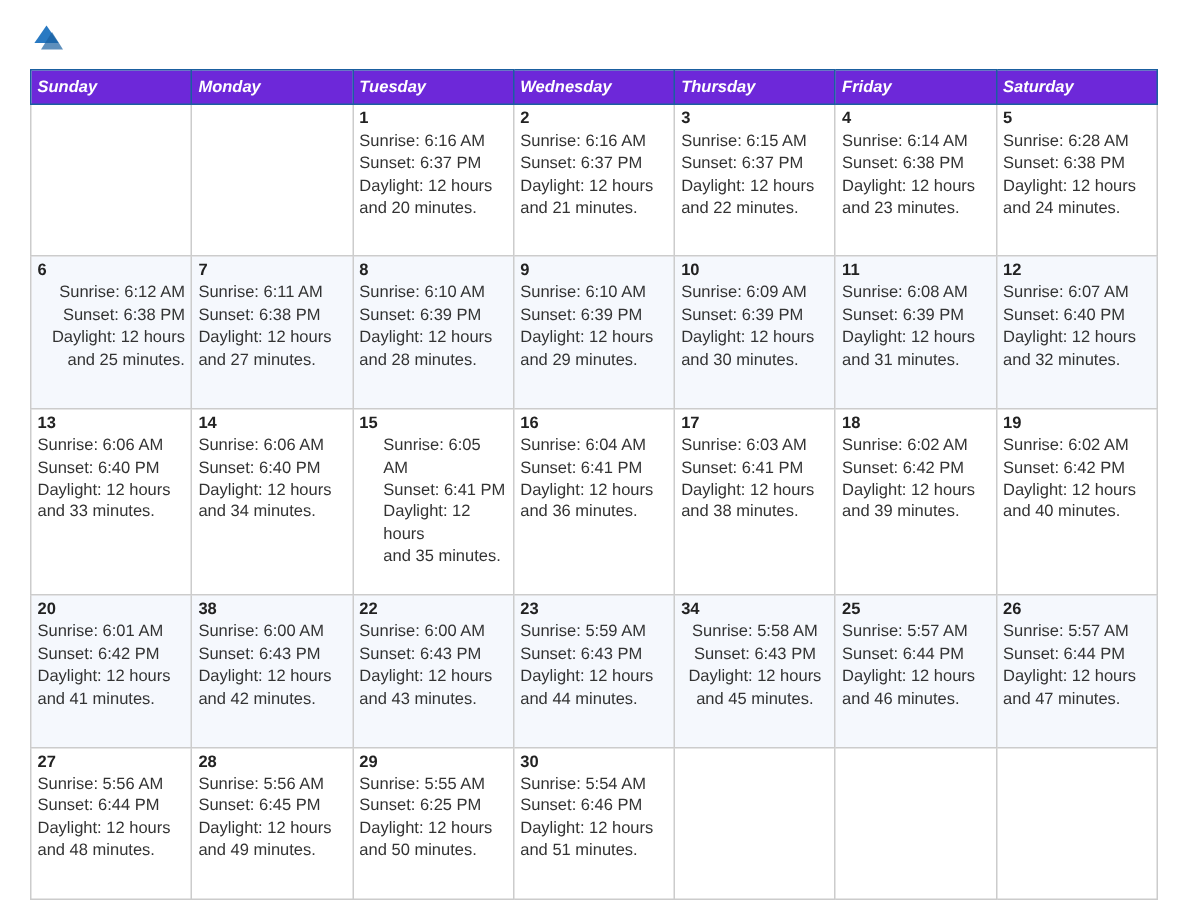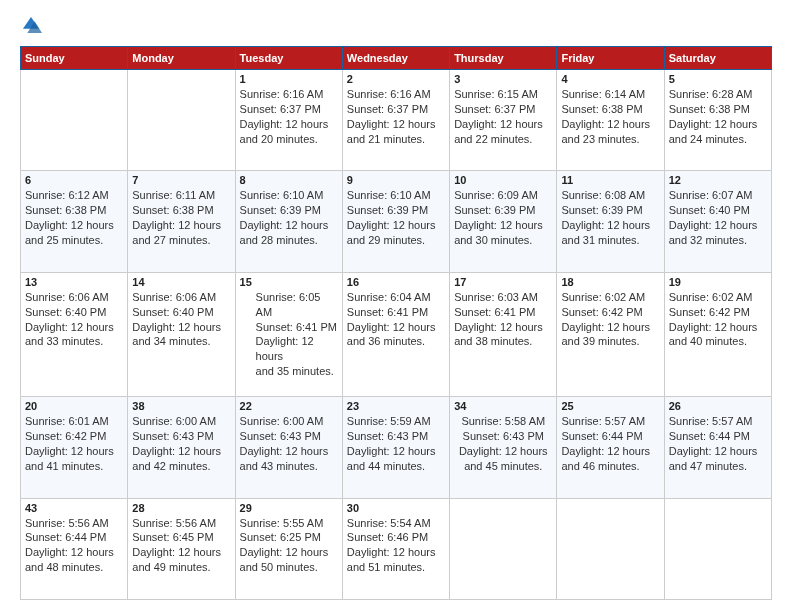--- a/index.html
+++ b/index.html
@@ -89,21 +89,21 @@
     .day-info {
       font-size: 11px;
       color: #333;
       line-height: 1.35;
     }
     .empty-cell {
       background: #f9f9f9;
     }
     tr:nth-child(even) td { background: #f5f8fd; }
     tr:nth-child(odd) td { background: #fff; }
-    .calendar thead tr th { background: #b91c1c; }
+    .calendar thead tr th { background: #6d28d9; font-style: italic; }
   </style>
 </head>
 <body>
 
 <div class="page">
   <div class="header">
     <div class="logo">
       <svg class="logo-icon" viewBox="0 0 30 30">
         <polygon points="15,4 26,20 4,20" fill="#2979c2"></polygon>
         <polygon points="20,10 30,26 10,26" fill="#1a5fa0" opacity="0.7"></polygon>
@@ -170,21 +170,21 @@
             <span class="day-num">5</span>
             <div class="day-info" style="white-space: pre-line;">Sunrise: 6:28 AM
 Sunset: 6:38 PM
 Daylight: 12 hours
 and 24 minutes.</div>
           </td>
         </tr>
         <tr>
           <td>
             <span class="day-num">6</span>
-            <div class="day-info" style="white-space: pre-line;">Sunrise: 6:12 AM
+            <div class="day-info" style="white-space: pre-line; text-align: right;">Sunrise: 6:12 AM
 Sunset: 6:38 PM
 Daylight: 12 hours
 and 25 minutes.</div>
           </td>
           <td>
             <span class="day-num">7</span>
             <div class="day-info" style="white-space: pre-line;">Sunrise: 6:11 AM
 Sunset: 6:38 PM
 Daylight: 12 hours
 and 27 minutes.</div>
@@ -322,21 +322,21 @@
           <td>
             <span class="day-num">26</span>
             <div class="day-info" style="white-space: pre-line;">Sunrise: 5:57 AM
 Sunset: 6:44 PM
 Daylight: 12 hours
 and 47 minutes.</div>
           </td>
         </tr>
         <tr>
           <td>
-            <span class="day-num">43</span>
+            <span class="day-num">27</span>
             <div class="day-info" style="white-space: pre-line;">Sunrise: 5:56 AM
 Sunset: 6:44 PM
 Daylight: 12 hours
 and 48 minutes.</div>
           </td>
           <td>
             <span class="day-num">28</span>
             <div class="day-info" style="white-space: pre-line;">Sunrise: 5:56 AM
 Sunset: 6:45 PM
 Daylight: 12 hours

